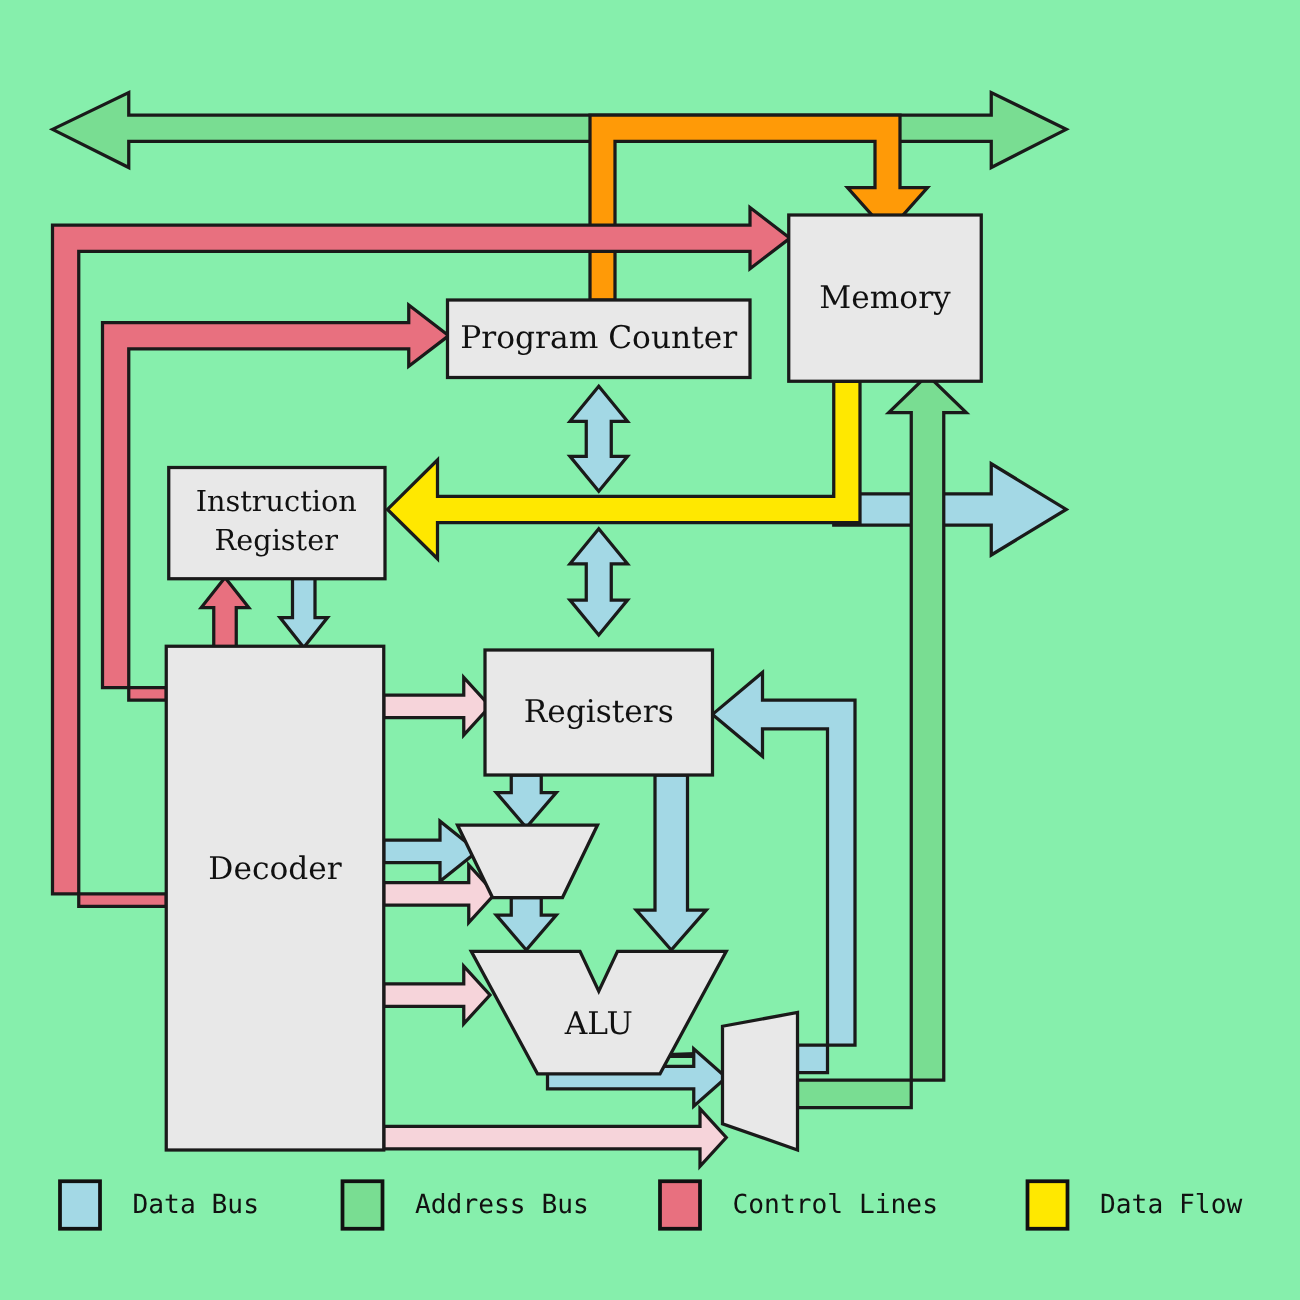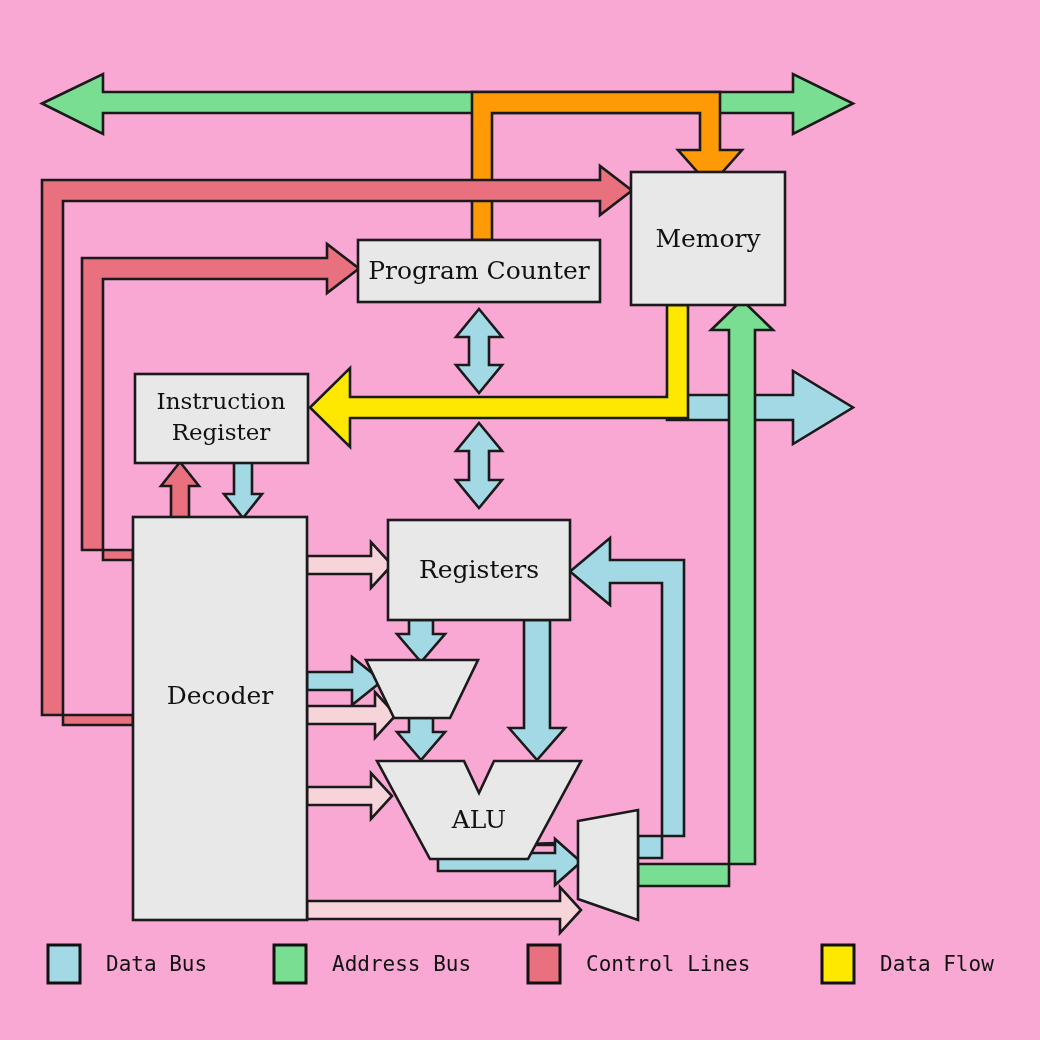--- a/index.html
+++ b/index.html
@@ -1,17 +1,17 @@
 <!DOCTYPE html>
 <html><head>
 <meta charset="utf-8">
 <style>
   html,body{margin:0;padding:0;background:#ffffff;}
   body{width:1040px;height:1040px;font-family:"DejaVu Serif",serif;}
-  #stage{position:relative;width:1040px;height:1040px;overflow:hidden;background:#f9a8d4;}
+  #stage{position:relative;width:1040px;height:1040px;overflow:hidden;background:#86efac;}
   svg{display:block;}
   .blk{fill:#e8e8e8;stroke:#1a1a1a;stroke-width:2.6;}
   .flow{stroke:#1a1a1a;stroke-width:2.6;stroke-linejoin:miter;}
   .lbl{font-family:"DejaVu Serif",serif;fill:#111111;text-anchor:middle;dominant-baseline:middle;}
   .lbl-lg{font-size:25px;}
   .lbl-md{font-size:23px;}
   .legend-txt{font-family:"DejaVu Sans Mono",monospace;font-size:21px;fill:#111111;dominant-baseline:middle;}
   .sw{stroke:#111111;stroke-width:3;}
 </style>
 </head>

